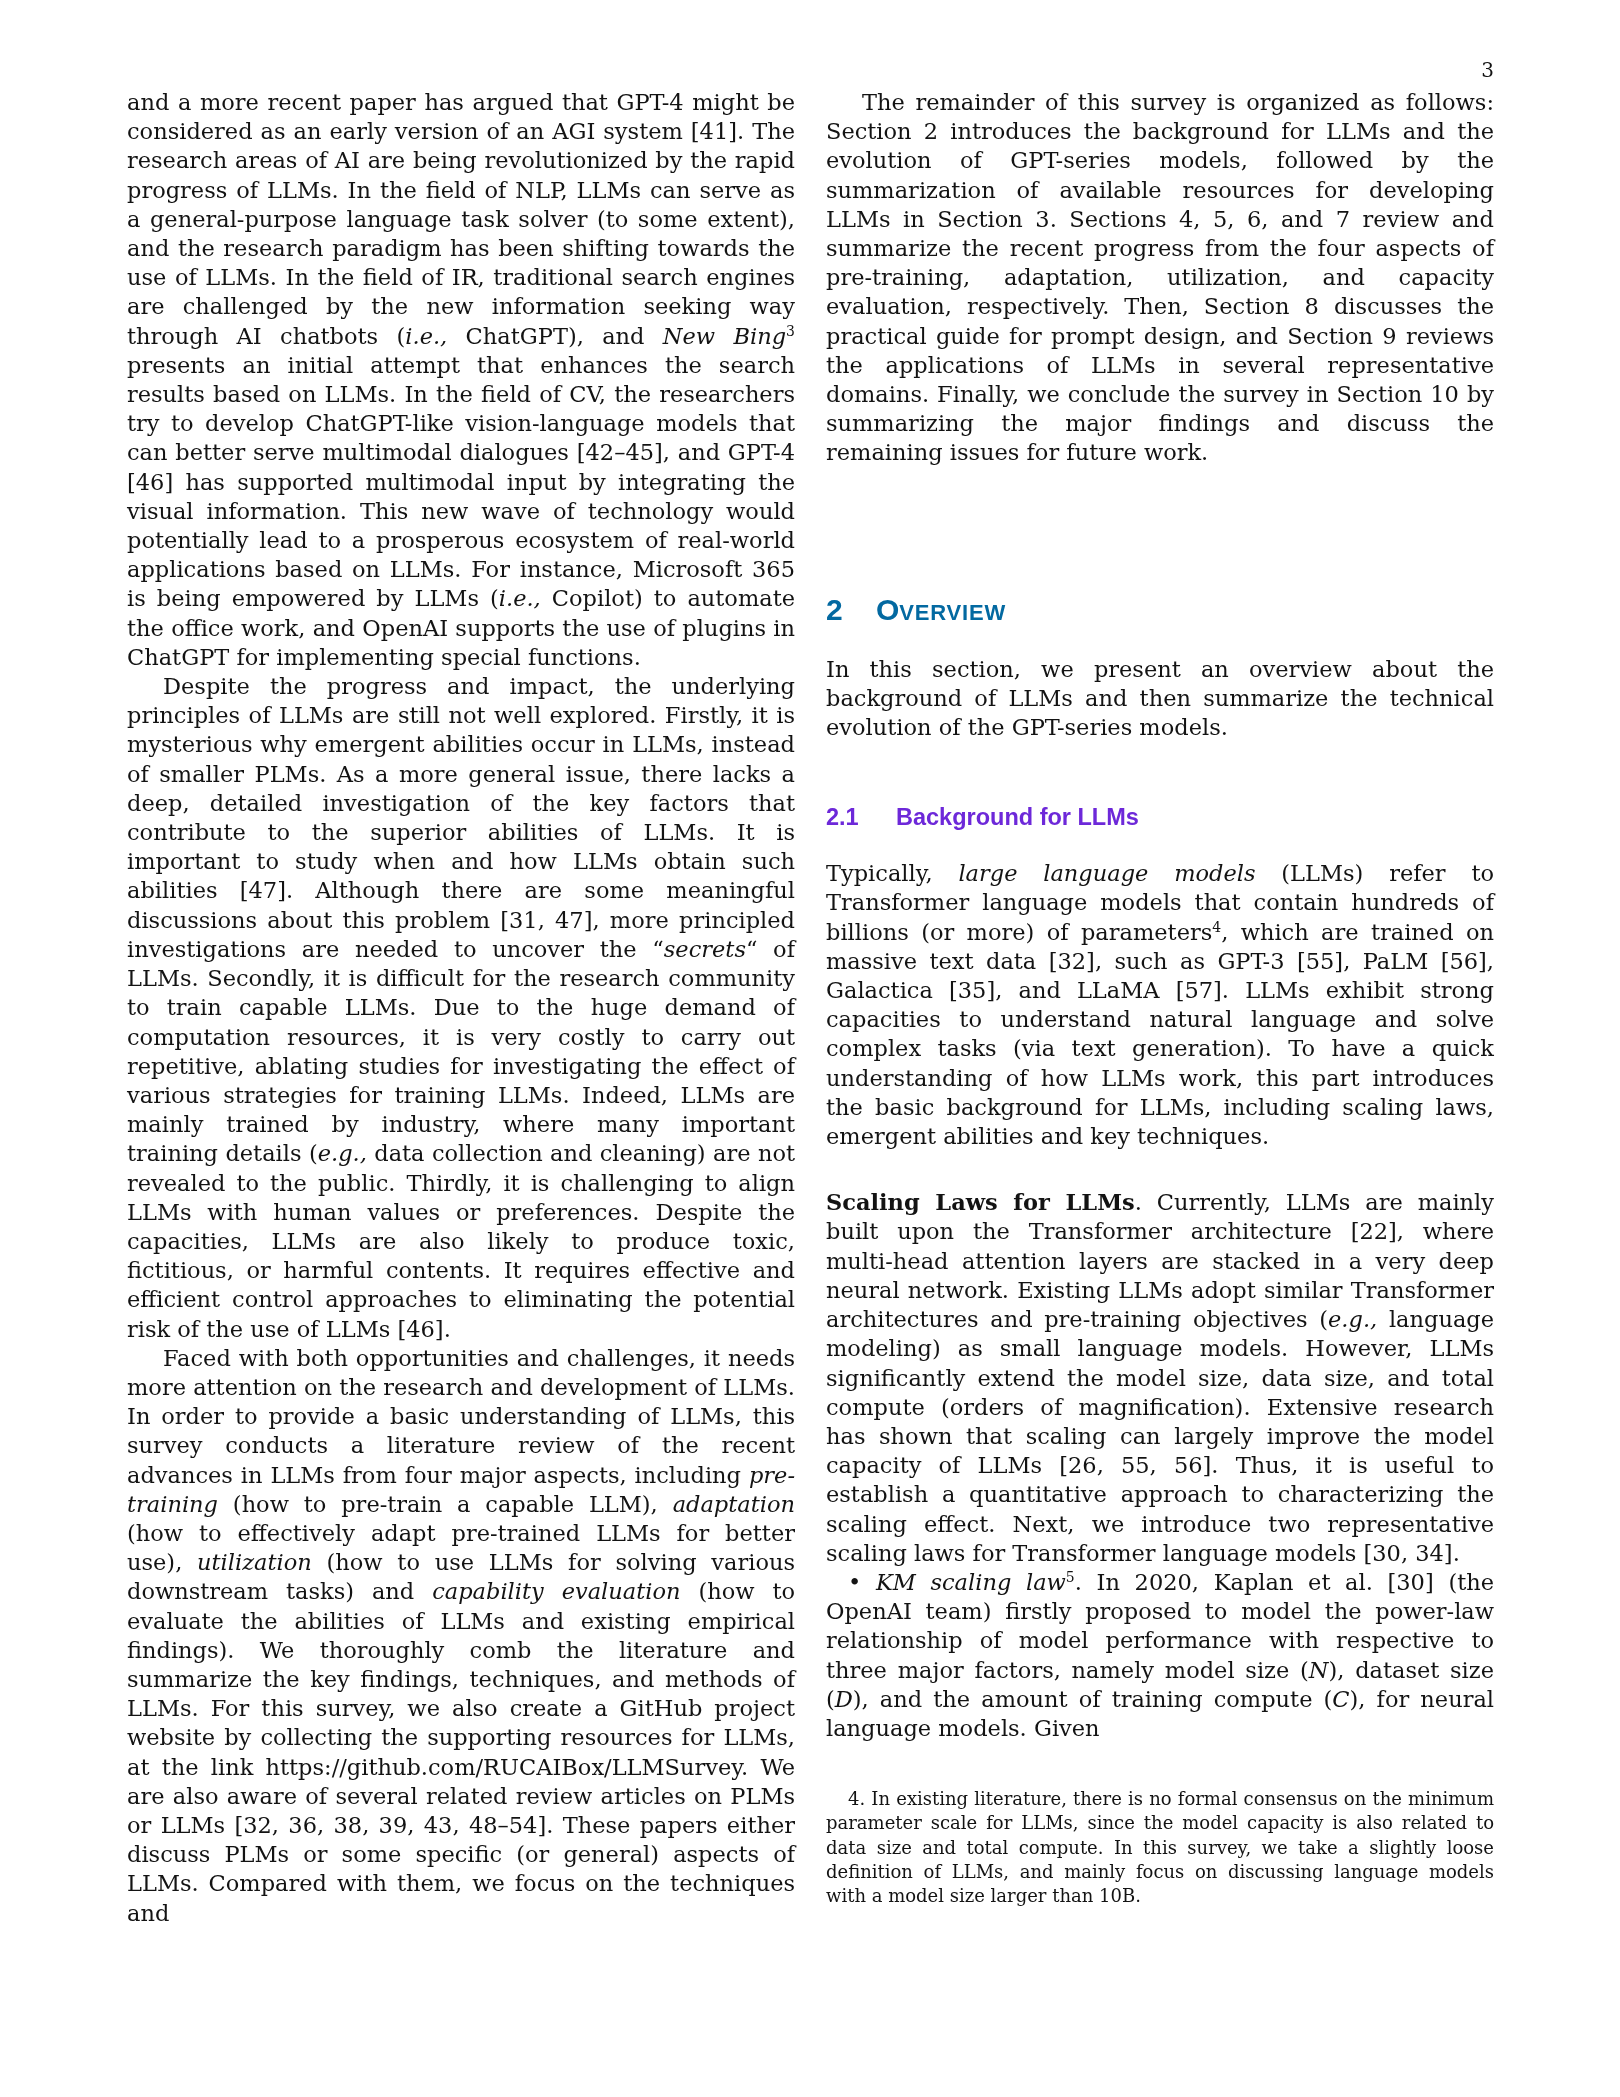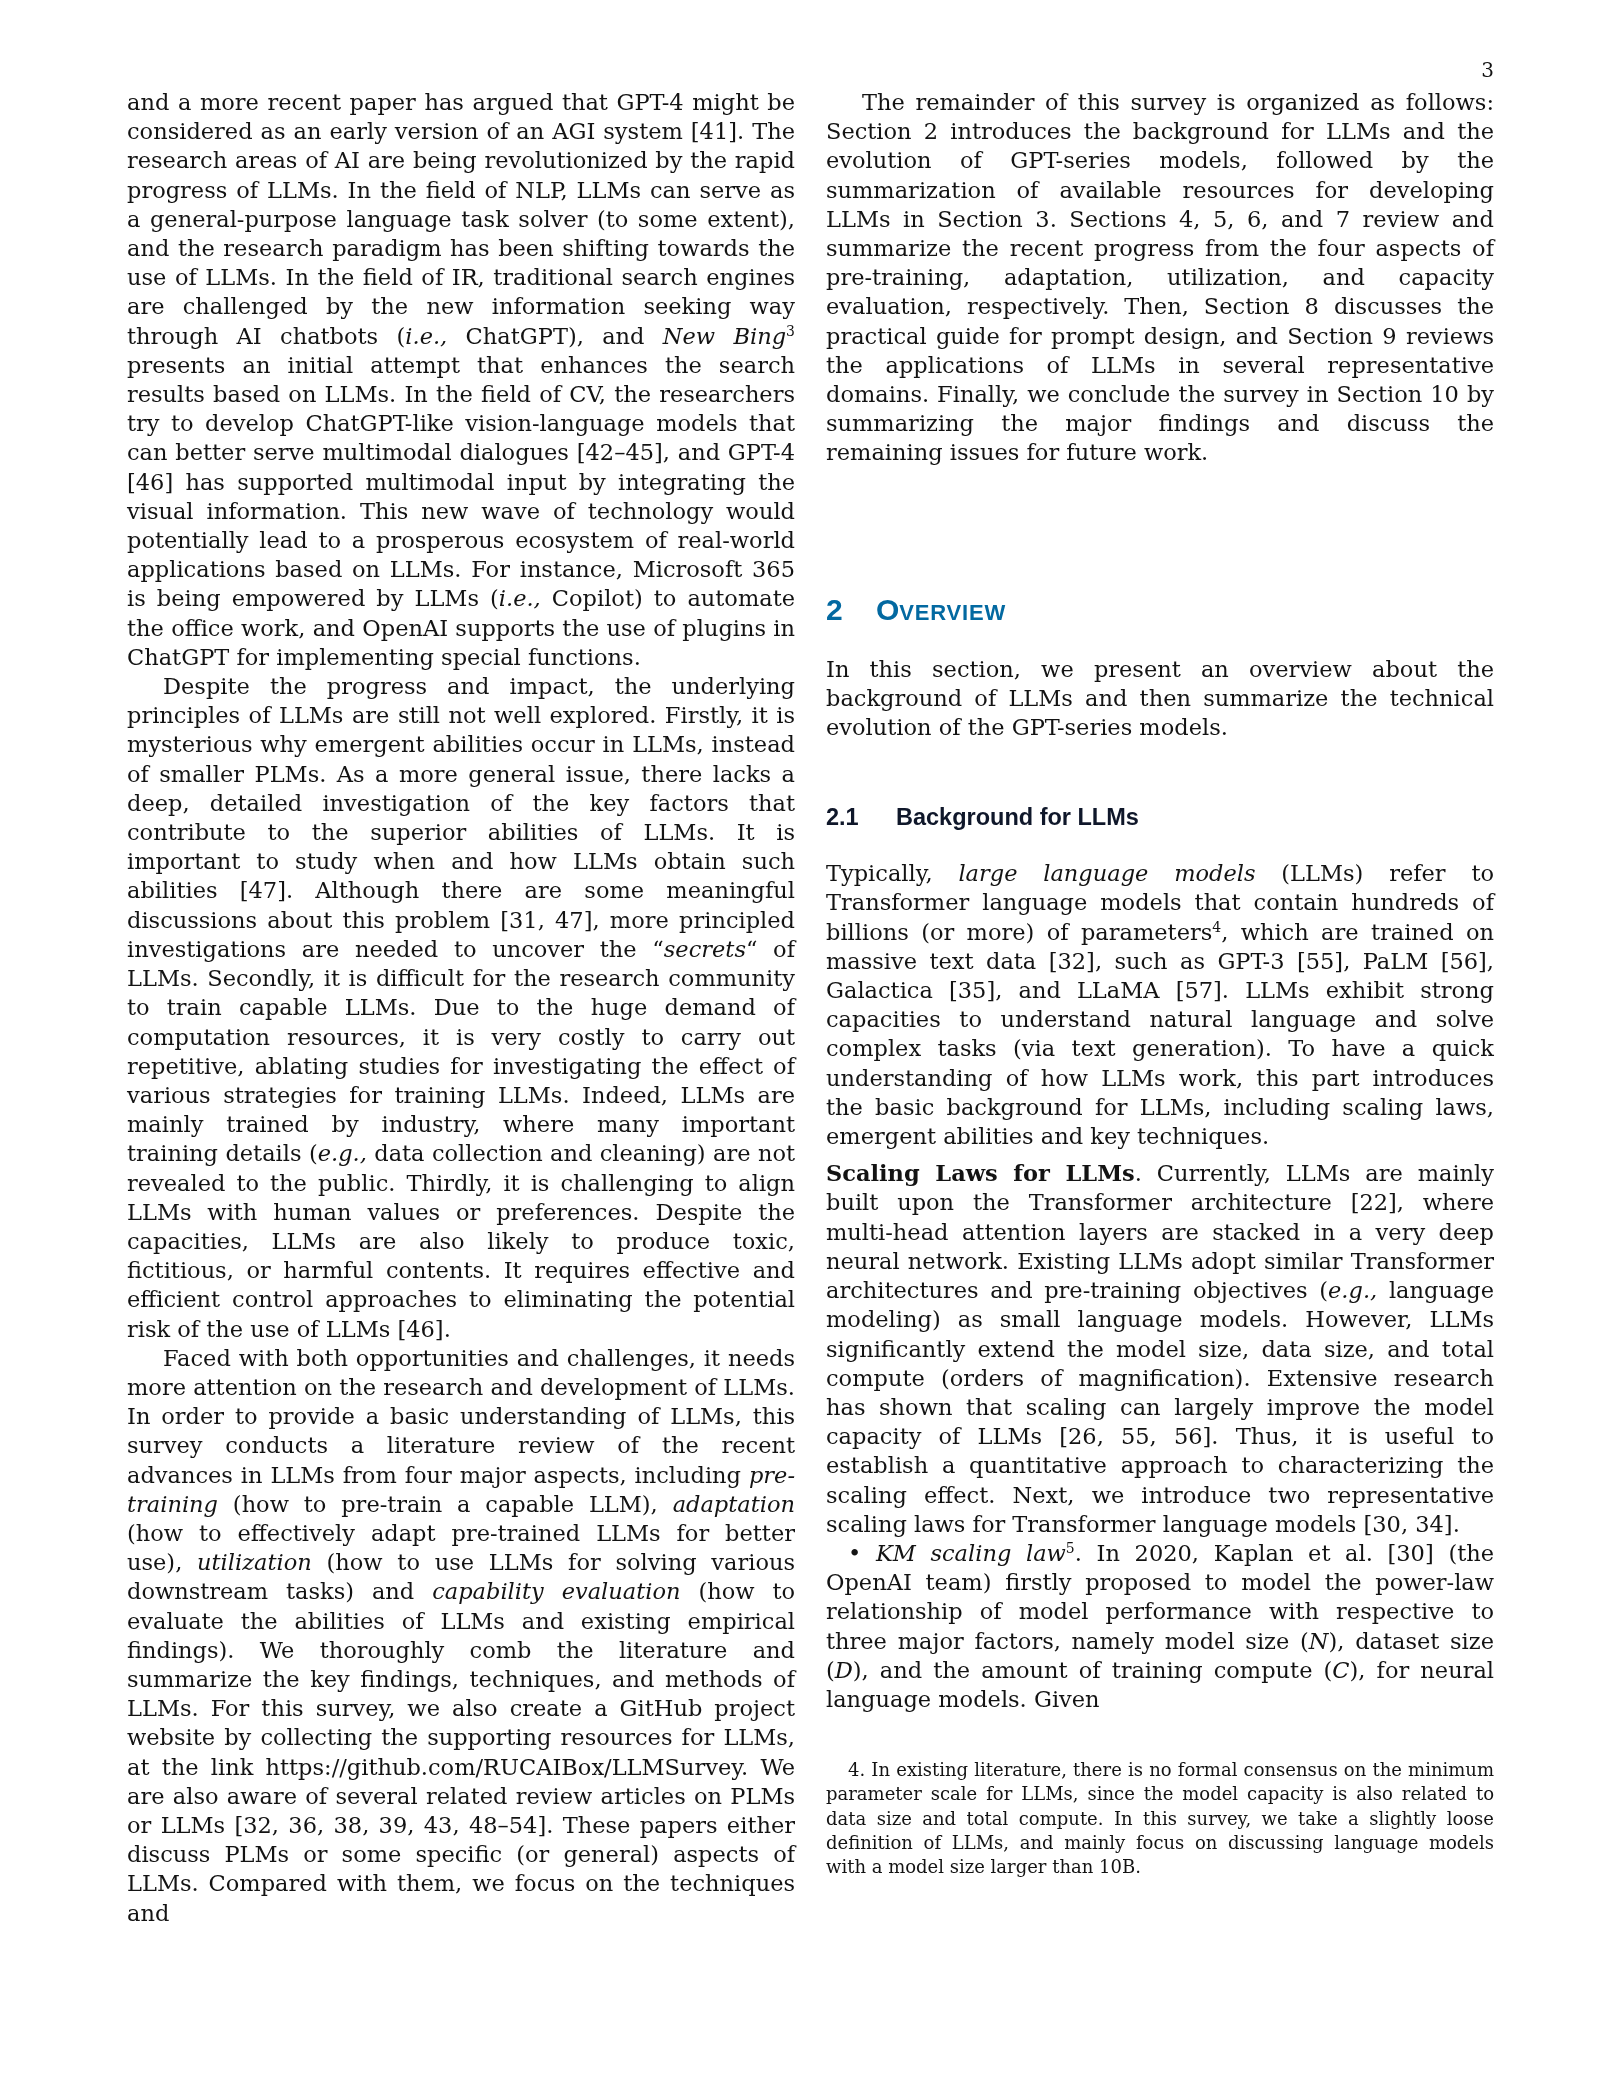--- a/index.html
+++ b/index.html
@@ -28,21 +28,21 @@
     font-size: 22.5px;
     line-height: 29.2px;
     text-align: justify;
   }
   .col-left  { left: 127px; }
   .col-right { left: 826px; }
   p { margin: 0; }
   .body-para { text-indent: 36px; }
   .noindent  { text-indent: 0; }
   .bullet    { text-indent: 22px; }
-  .para-lead { margin-top: 8px; }
+  .para-lead { margin-top: 37px; }
   i { font-style: italic; }
   b { font-weight: bold; }
   sup {
     font-size: 0.62em;
     line-height: 0;
     vertical-align: baseline;
     position: relative;
     top: -0.55em;
   }
   .sec-heading {
@@ -57,21 +57,21 @@
   .sec-num { display: inline-block; min-width: 50px; }
   .sec-title .cap { font-size: 30px; }
   .sec-title .caps-rest { font-size: 22px; letter-spacing: 0.8px; }
   .subsec-heading {
     font-family: "Liberation Sans", sans-serif;
     font-weight: bold;
     font-size: 23.5px;
     line-height: 27px;
     margin: 62px 0 28px 0;
     text-align: left;
-    color: #0f172a;
+    color: #6d28d9;
   }
   .subsec-num { display: inline-block; min-width: 70px; }
   .footnotes { text-align: justify; }
   .footnotes-left  { margin-top: 36px; }
   .footnotes-right { margin-top: 44px; }
   .footnote {
     font-size: 18px;
     line-height: 24.2px;
     text-indent: 22px;
   }

